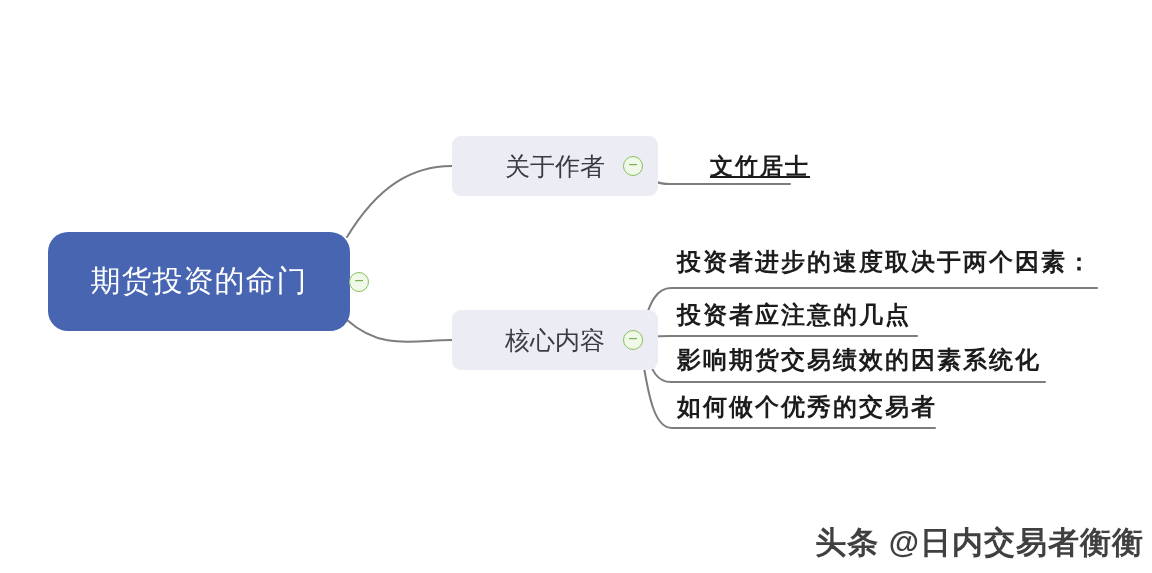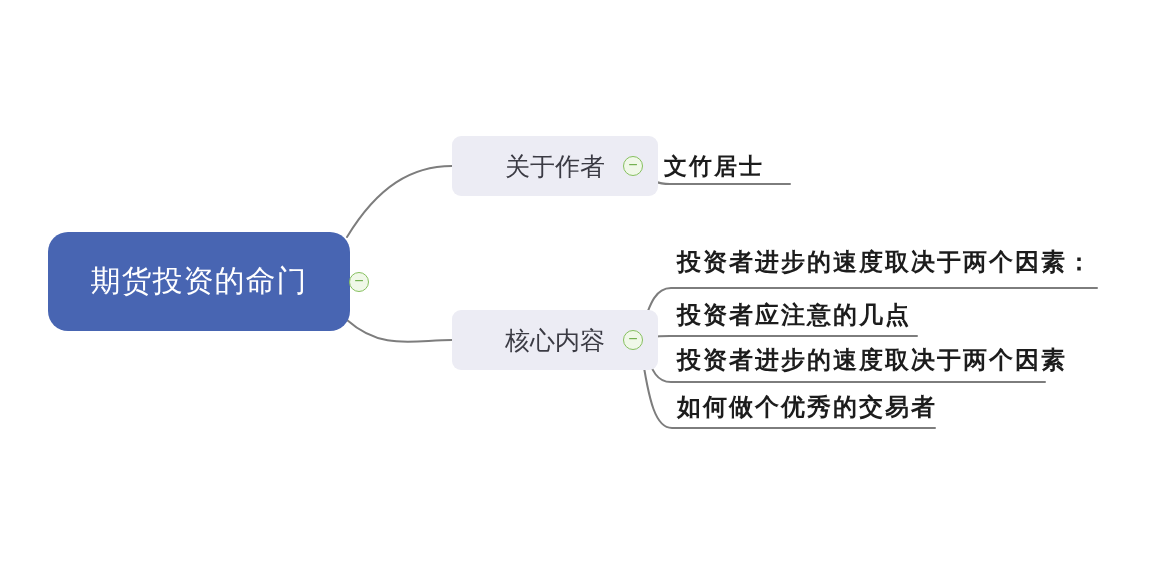--- a/index.html
+++ b/index.html
@@ -56,21 +56,21 @@
     z-index: 2;
     color: #1c1c1c;
     font-family: "Liberation Serif", serif;
     font-weight: 700;
     font-size: 24px;
     letter-spacing: 2px;
     line-height: 30px;
     white-space: nowrap;
     cursor: pointer;
   }
-  .leaf-author { left: 664px; top: 152px; font-size: 23px; }
+  .leaf-author { left: 710px; top: 152px; font-size: 23px; text-decoration: underline; }
   .leaf-1 { left: 677px; top: 247px; }
   .leaf-2 { left: 677px; top: 300px; }
   .leaf-3 { left: 677px; top: 345px; }
   .leaf-4 { left: 677px; top: 392px; }
   .collapse-btn {
     position: absolute;
     z-index: 3;
     width: 20px;
     height: 20px;
     border-radius: 50%;
@@ -138,17 +138,18 @@
   <div class="leaf leaf-author">文竹居士</div>
 
   <div class="node node-branch node-branch-core">
     <span>核心内容</span>
   </div>
   <div class="collapse-btn collapse-core">
     <span class="minus-glyph">−</span>
   </div>
   <div class="leaf leaf-1">投资者进步的速度取决于两个因素：</div>
   <div class="leaf leaf-2">投资者应注意的几点</div>
-  <div class="leaf leaf-3">投资者进步的速度取决于两个因素</div>
+  <div class="leaf leaf-3">影响期货交易绩效的因素系统化</div>
   <div class="leaf leaf-4">如何做个优秀的交易者</div>
 
+  <div class="watermark">头条 @日内交易者衡衡</div>
 
 </div>
 
 </body></html>

